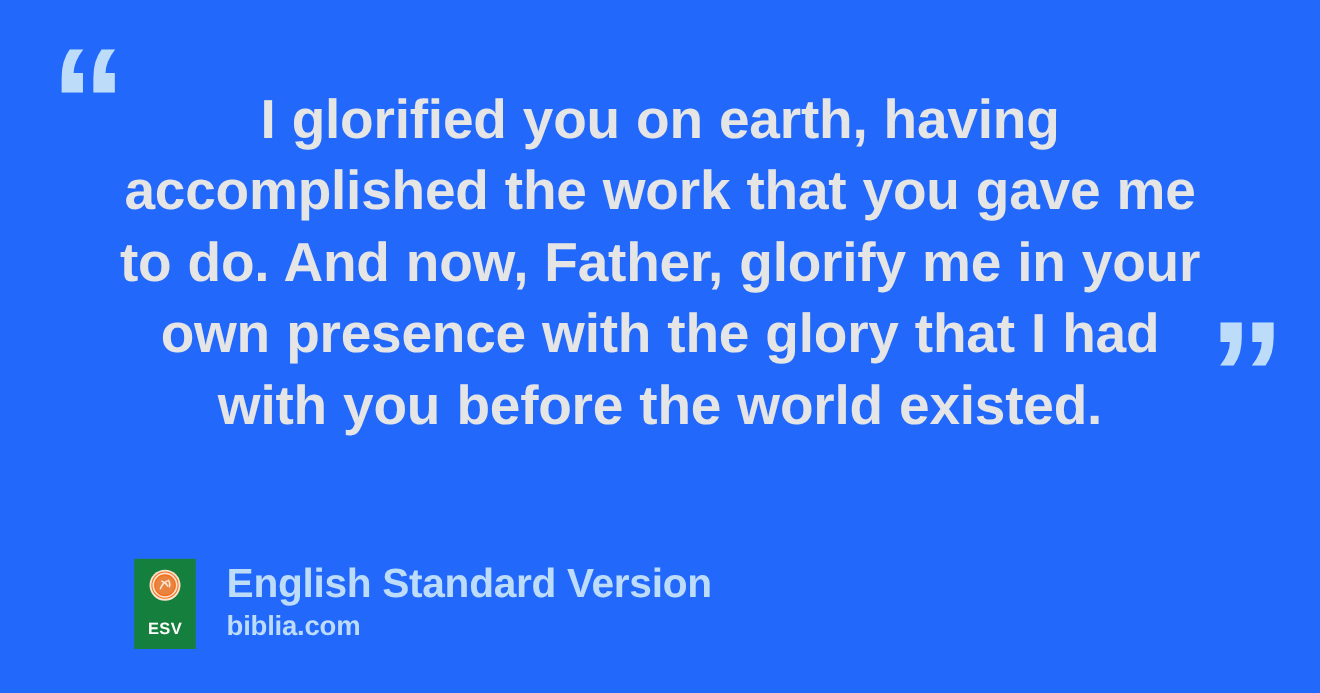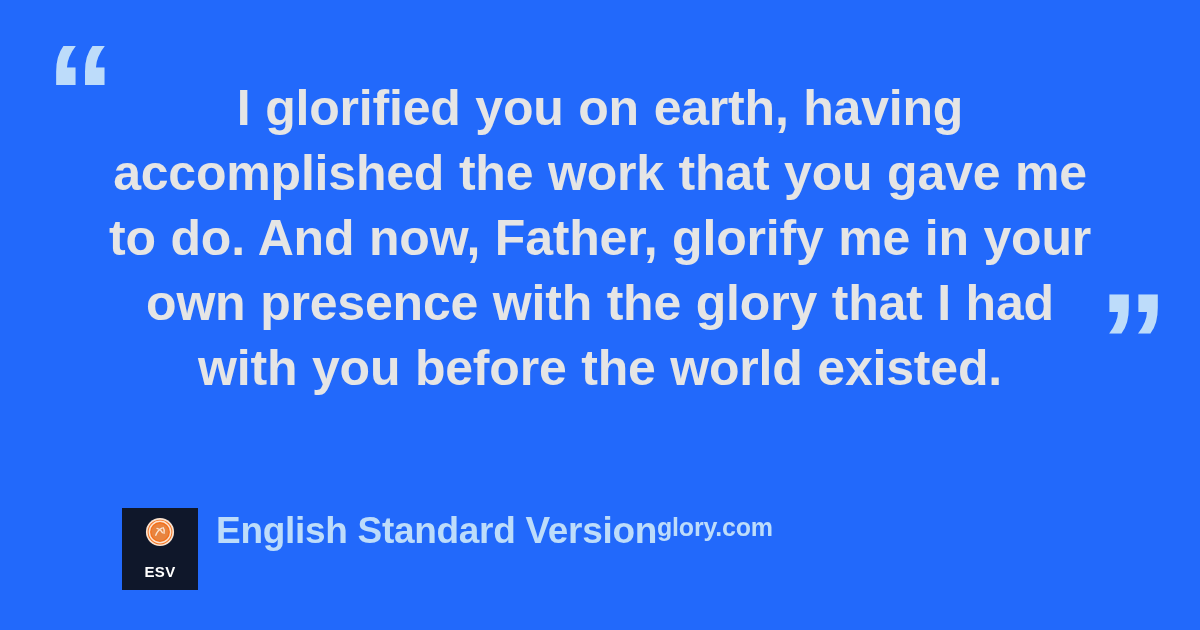--- a/index.html
+++ b/index.html
@@ -70,23 +70,23 @@
   
   .attribution {
     position: absolute;
     left: 122px;
     top: 508px;
     display: flex;
     align-items: flex-start;
   }
 
   .esv-logo {
-    width: 76px;
+    width: 56px;
     height: 82px;
-    background: #0f172a;
+    background: #15803d;
     display: flex;
     flex-direction: column;
     align-items: center;
     justify-content: space-between;
     padding: 9px 0 11px 0;
     box-sizing: border-box;
     flex: 0 0 auto;
   }
 
   .esv-seal {
@@ -98,23 +98,23 @@
   .esv-abbr {
     color: #ffffff;
     font-family: "Liberation Sans", sans-serif;
     font-weight: 700;
     font-size: 15px;
     letter-spacing: 0.3px;
     line-height: 1;
   }
 
   .attribution-text {
-    margin-left: 18px;
+    margin-left: 28px;
     display: flex;
-    flex-direction: row;
+    flex-direction: column;
     justify-content: flex-start;
     padding-top: 2px;
   }
 
   .version-name {
     color: #bddcfa;
     font-family: "Liberation Sans", sans-serif;
     font-weight: 700;
     font-size: 37px;
     line-height: 42px;
@@ -154,18 +154,18 @@
         <circle cx="16" cy="16" r="13.2" fill="#f4701b"></circle>
         <circle cx="16" cy="16" r="11.4" fill="none" stroke="#fbe3cf" stroke-width="1.6"></circle>
         <circle cx="16" cy="16" r="9.2" fill="#e8843f"></circle>
         <path d="M11.5 19.5c1.2-3.4 3.6-6.1 6.6-7.6M12.8 12.2c2.6 0.6 4.6 2.3 5.8 4.6M19.4 11.3c1.3 1.8 1.6 4 0.9 6.1" fill="none" stroke="#fbe3cf" stroke-width="1.5" stroke-linecap="round"></path>
       </svg>
       <span class="esv-abbr">ESV</span>
     </div>
 
     <div class="attribution-text">
       <span class="version-name">English Standard Version</span>
-      <span class="site-name">glory.com</span>
+      <span class="site-name">biblia.com</span>
     </div>
 
   </div>
 
 </div>
 
 </body></html>

